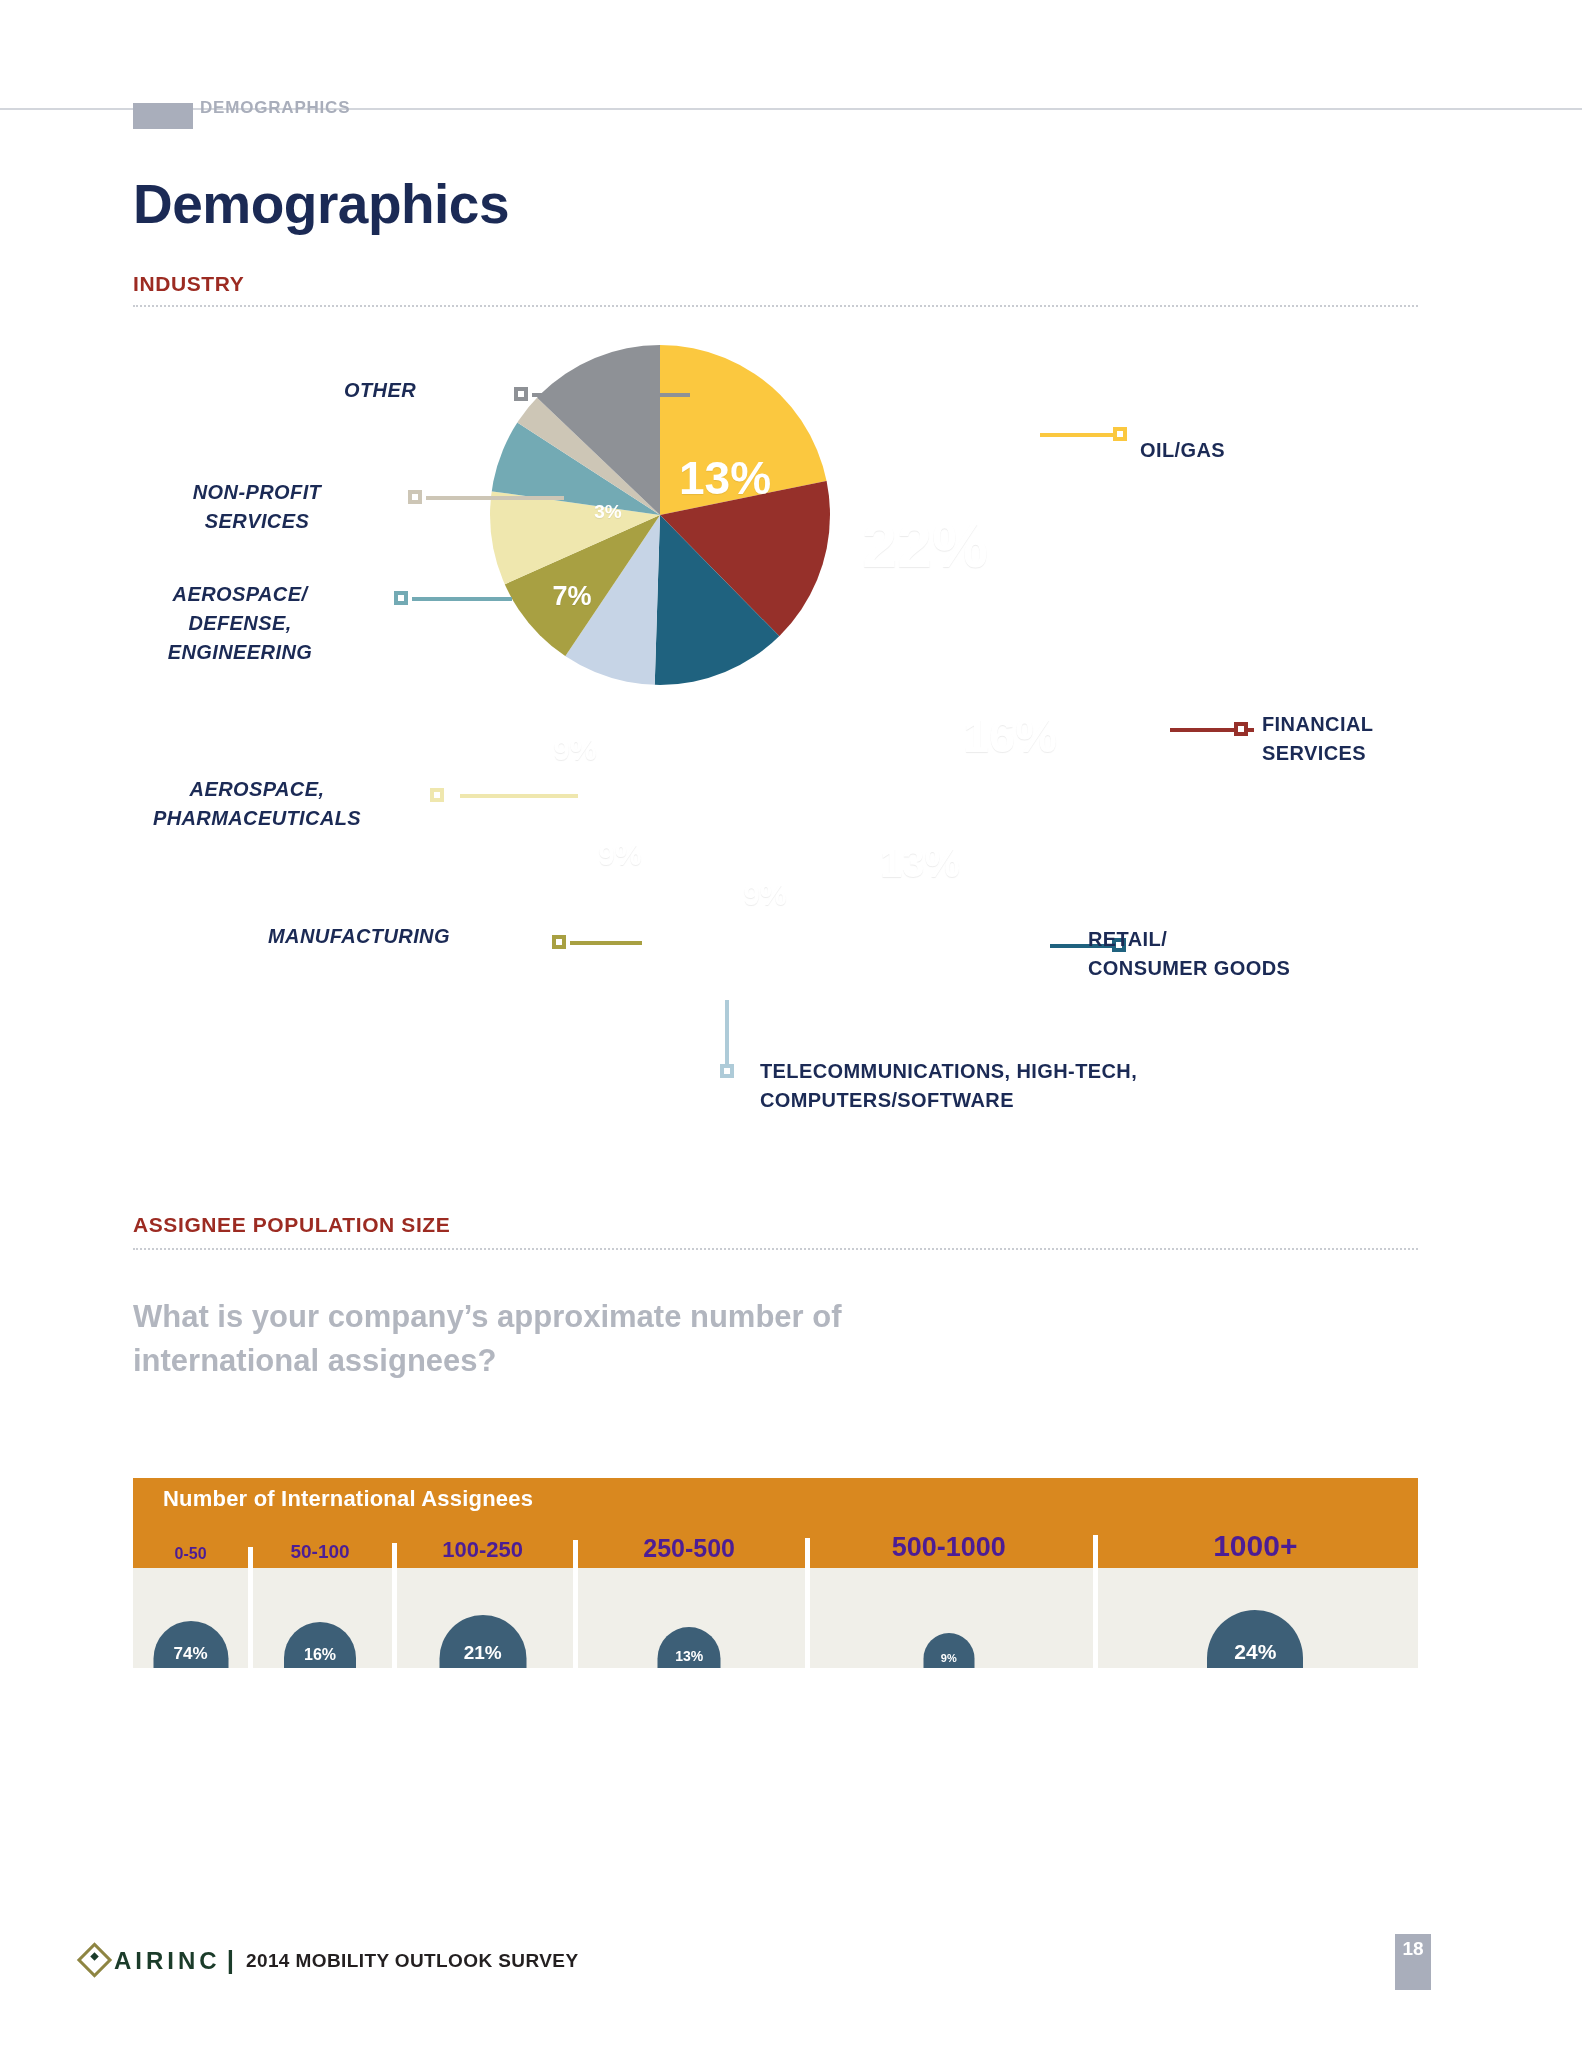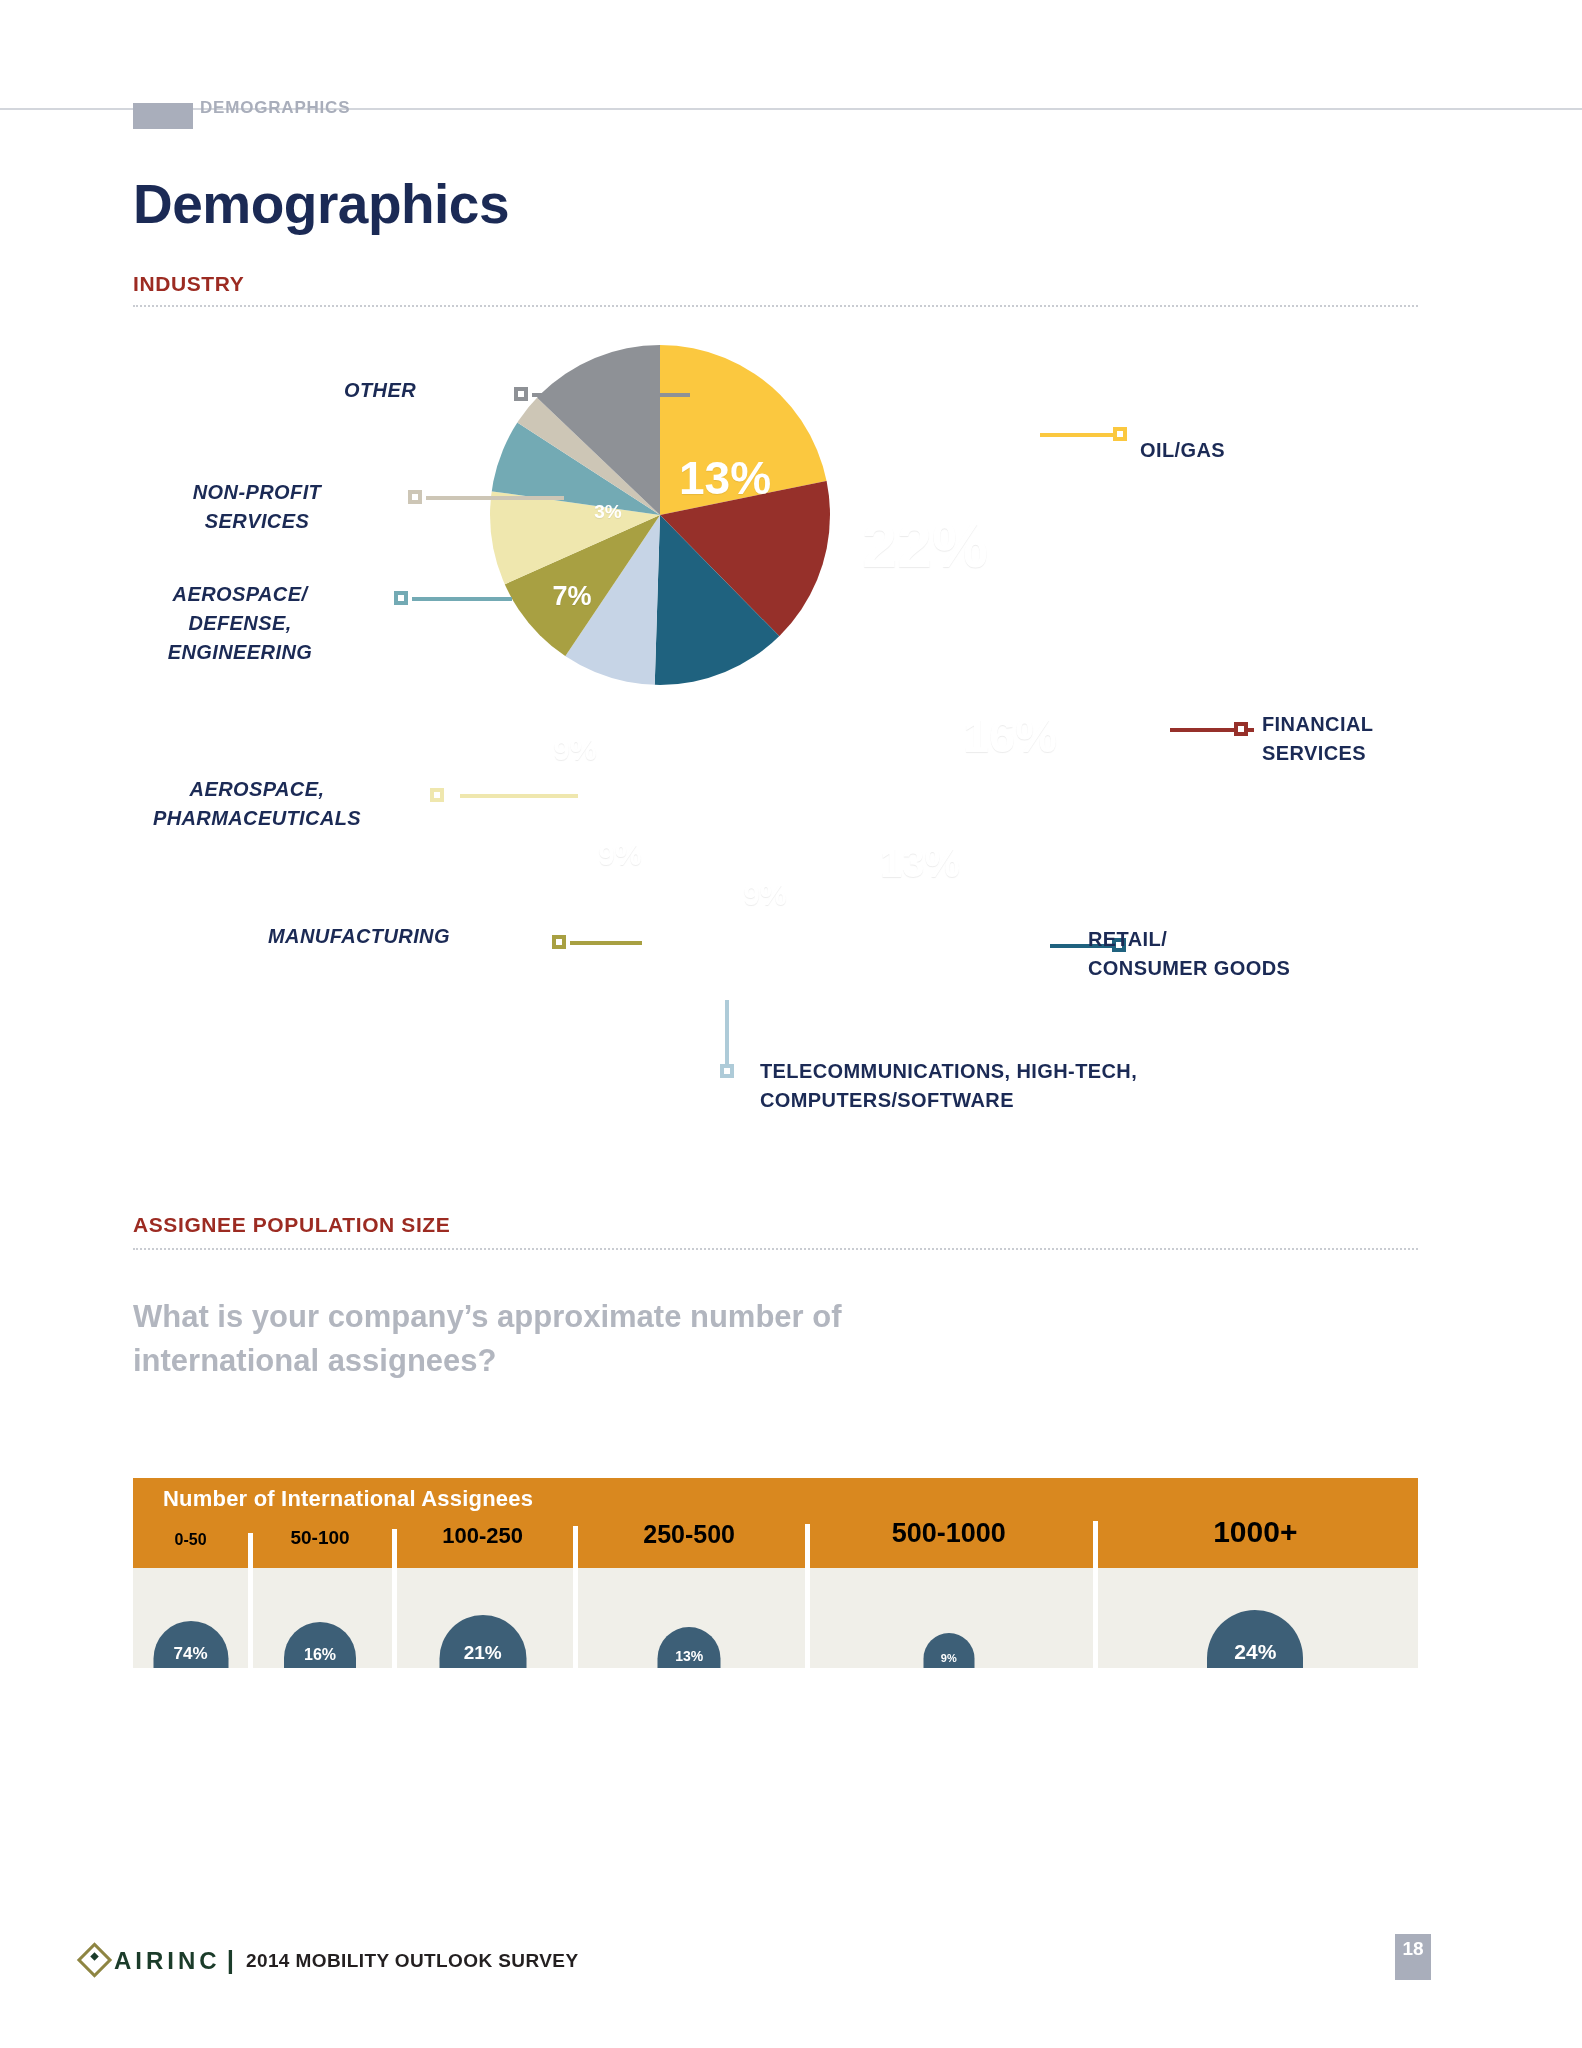--- a/index.html
+++ b/index.html
@@ -139,23 +139,23 @@
   .tbl-cats {
     height: 48px;
     background: #d9881f;
     display: flex;
     align-items: flex-end;
     box-sizing: border-box;
   }
   .cat {
     position: relative;
     text-align: center;
-    color: #000000;
-    font-weight: bold;
-    padding-bottom: 19px;
+    color: #4c1d95;
+    font-weight: bold;
+    padding-bottom: 5px;
     box-sizing: border-box;
   }
   .cat + .cat::before {
     content: "";
     position: absolute;
     left: 0; top: 6px; bottom: 0;
     width: 5px;
     background: #ffffff;
   }
   .tbl-body {
@@ -240,21 +240,21 @@
   }
   .footer-sub {
     font-size: 19px;
     font-weight: bold;
     color: #231f20;
     letter-spacing: 0.4px;
   }
   .page-num {
     position: absolute;
     left: 1395px; top: 1934px;
-    width: 36px; height: 46px;
+    width: 36px; height: 56px;
     background: #a9aebb;
     color: #ffffff;
     font-size: 19px;
     font-weight: bold;
     display: flex;
     align-items: flex-start;
     justify-content: center;
     padding-top: 4px;
     box-sizing: border-box;
   }

